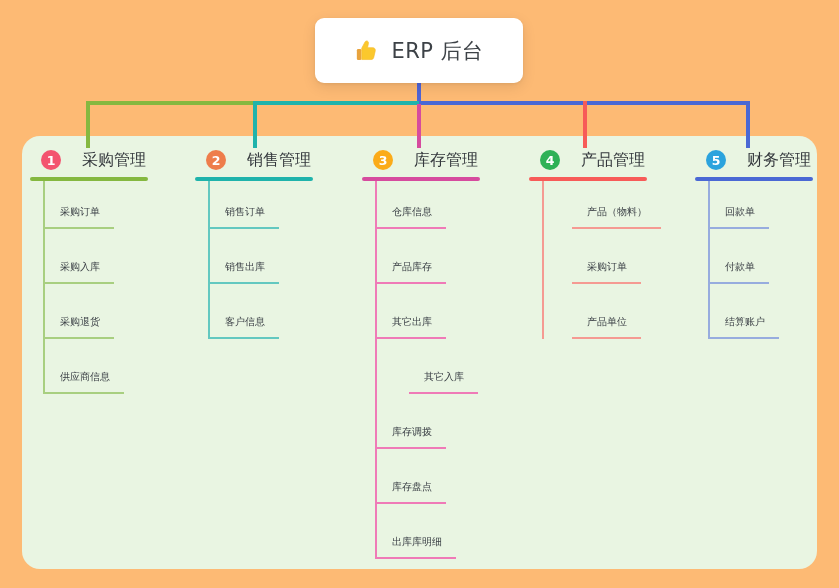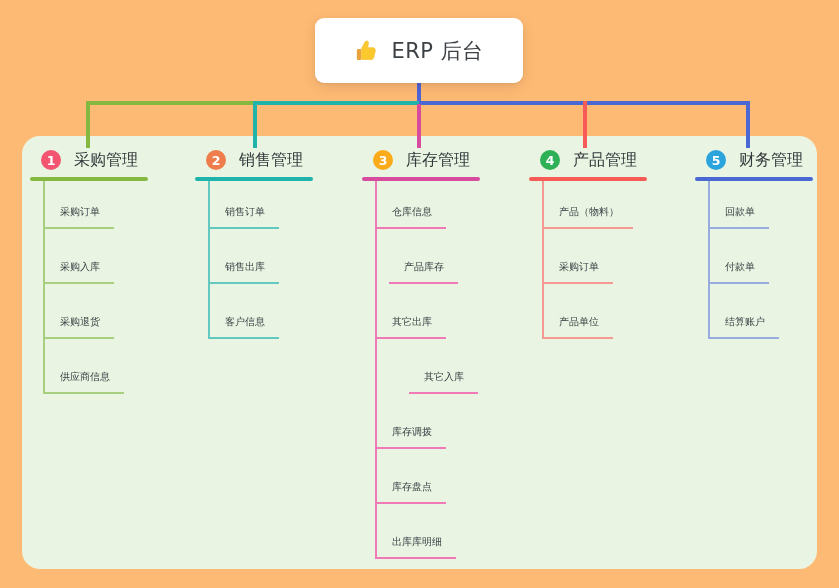--- a/index.html
+++ b/index.html
@@ -27,21 +27,21 @@
   .drop{top:101px;width:4px;height:47px;}
   .d1{left:86px;} .d2{left:253px;} .d4{left:583px;} .d5{left:746px;}
   .d3{left:417px;top:104px;height:44px;}
 
   
   .branch{position:absolute;top:148px;width:130px;}
   .bx1{left:30px;} .bx2{left:195px;} .bx3{left:362px;} .bx4{left:529px;} .bx5{left:695px;}
   .branch-header{display:flex;align-items:center;height:24px;padding-left:11px;cursor:default;}
   .badge{width:20px;height:20px;border-radius:50%;color:#fff;font-size:12.5px;font-weight:bold;
          display:flex;align-items:center;justify-content:center;flex:0 0 auto;}
-  .branch-title{font-size:16px;color:#34383d;font-weight:500;margin-left:13px;white-space:nowrap;}
+  .branch-title{font-size:16px;color:#34383d;font-weight:500;margin-left:21px;white-space:nowrap;}
   .branch-underline{height:4px;width:118px;border-radius:2px;margin-top:5px;}
   .children{margin-left:13px;border-left:2px solid;width:max-content;}
   .child-row{display:flex;align-items:flex-end;height:55px;}
   .child-row:first-child{height:48px;}
   .child-label{display:block;width:max-content;white-space:nowrap;
                font-size:10px;color:#3a3f45;line-height:17px;
                padding:0 14px 7px 15px;border-bottom:2px solid;}
 </style>
 </head>
 <body>
@@ -115,21 +115,21 @@
     <div class="branch-header">
       <span class="badge" style="background: rgb(251, 171, 25);">3</span>
       <span class="branch-title">库存管理</span>
     </div>
     <div class="branch-underline" style="background: rgb(214, 75, 158);"></div>
     <div class="children" style="border-color: rgb(239, 122, 183);">
       <div class="child-row">
           <span class="child-label" style="border-color: rgb(239, 122, 183);">仓库信息</span>
         </div>
       <div class="child-row">
-          <span class="child-label" style="border-color: rgb(239, 122, 183); margin-left: 12px;">产品库存</span>
+          <span class="child-label" style="border-color: rgb(239, 122, 183);">产品库存</span>
         </div>
       <div class="child-row">
           <span class="child-label" style="border-color: rgb(239, 122, 183);">其它出库</span>
         </div>
       <div class="child-row">
           <span class="child-label" style="border-color: rgb(239, 122, 183); margin-left: 32px;">其它入库</span>
         </div>
       <div class="child-row">
           <span class="child-label" style="border-color: rgb(239, 122, 183);">库存调拨</span>
         </div>
@@ -141,21 +141,21 @@
         </div>
     </div>
   </div>
 
   <div class="branch bx4">
     <div class="branch-header">
       <span class="badge" style="background: rgb(46, 177, 86);">4</span>
       <span class="branch-title">产品管理</span>
     </div>
     <div class="branch-underline" style="background: rgb(247, 91, 88);"></div>
-    <div class="children" style="border-color: rgb(245, 154, 146);">
+    <div class="children" style="border-color: rgb(245, 154, 146); padding-left: 28px;">
       <div class="child-row">
           <span class="child-label" style="border-color: rgb(245, 154, 146);">产品（物料）</span>
         </div>
       <div class="child-row">
           <span class="child-label" style="border-color: rgb(245, 154, 146);">采购订单</span>
         </div>
       <div class="child-row">
           <span class="child-label" style="border-color: rgb(245, 154, 146);">产品单位</span>
         </div>
     </div>

